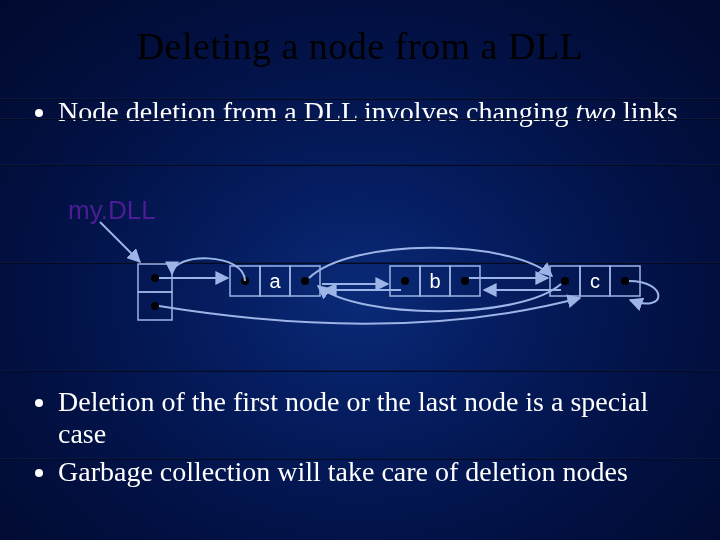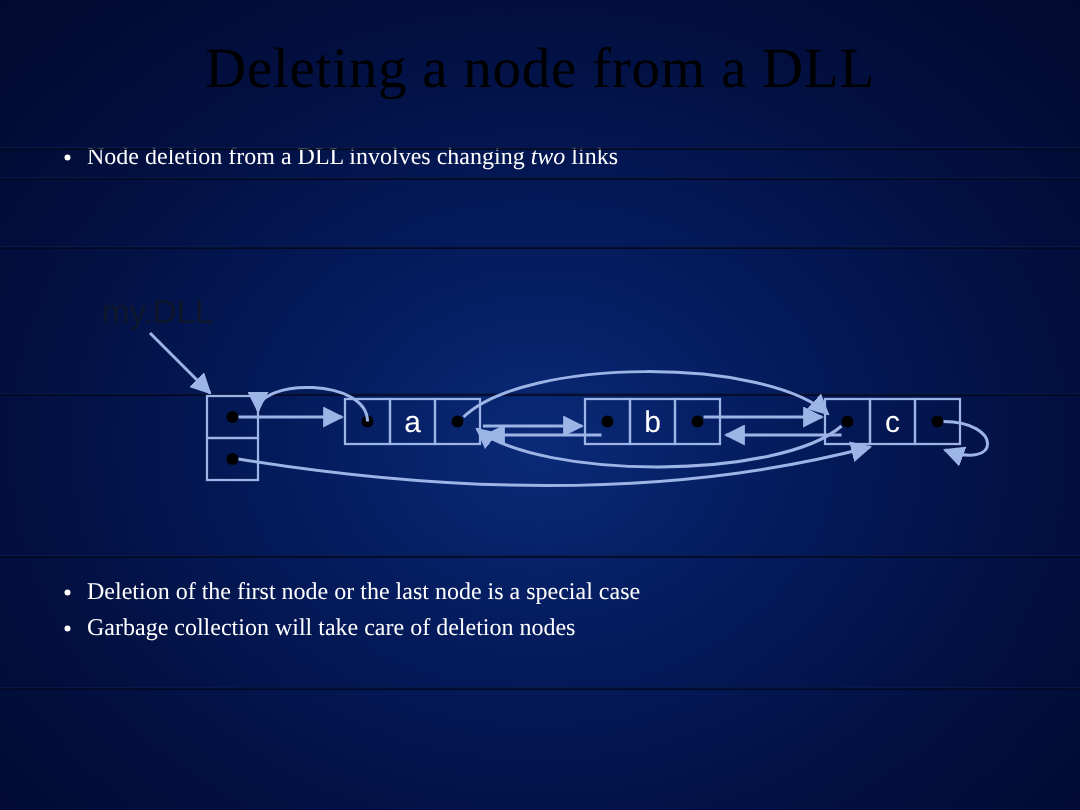--- a/index.html
+++ b/index.html
@@ -13,26 +13,26 @@
     position:relative;
   }
   .streak{position:absolute;left:0;right:0;border-top:1px solid rgba(10,25,70,.9);border-bottom:1px solid rgba(2,8,30,.9);height:0;}
   .title{
     font-size:38px;
     color:#000;
     text-align:center;
     padding-top:24px;
     letter-spacing:.5px;
   }
-  .bullets{font-size:16px;color:#fff;margin:0;padding:0 30px;}
+  .bullets{font-size:28px;color:#fff;margin:0;padding:0 30px;}
   .bullets li{margin:6px 0 6px 28px;}
   .bullets .it{font-style:italic;}
   .label-mydll{
     position:absolute;left:68px;top:195px;
-    font-family:Arial,Helvetica,sans-serif;font-size:22px;color:#0f172a;
+    font-family:Arial,Helvetica,sans-serif;font-size:26px;color:#4c1d95;
   }
   svg.diagram{position:absolute;left:0;top:0;}
 </style>
 </head>
 <body>
 
 <div class="streak" style="top:98px"></div>
 <div class="streak" style="top:118px"></div>
 <div class="streak" style="top:164px"></div>
 <div class="streak" style="top:262px"></div>

